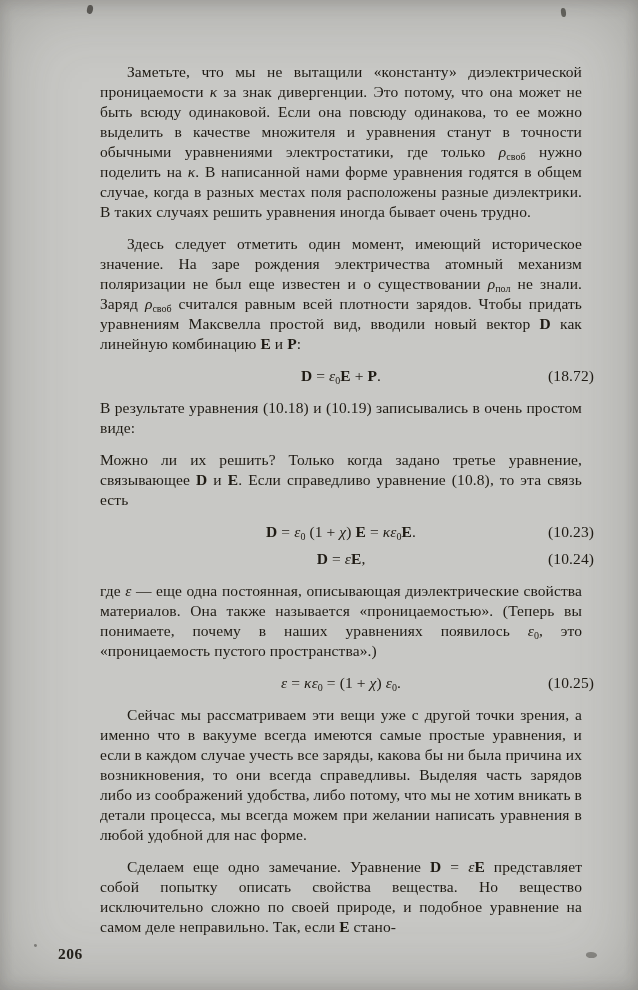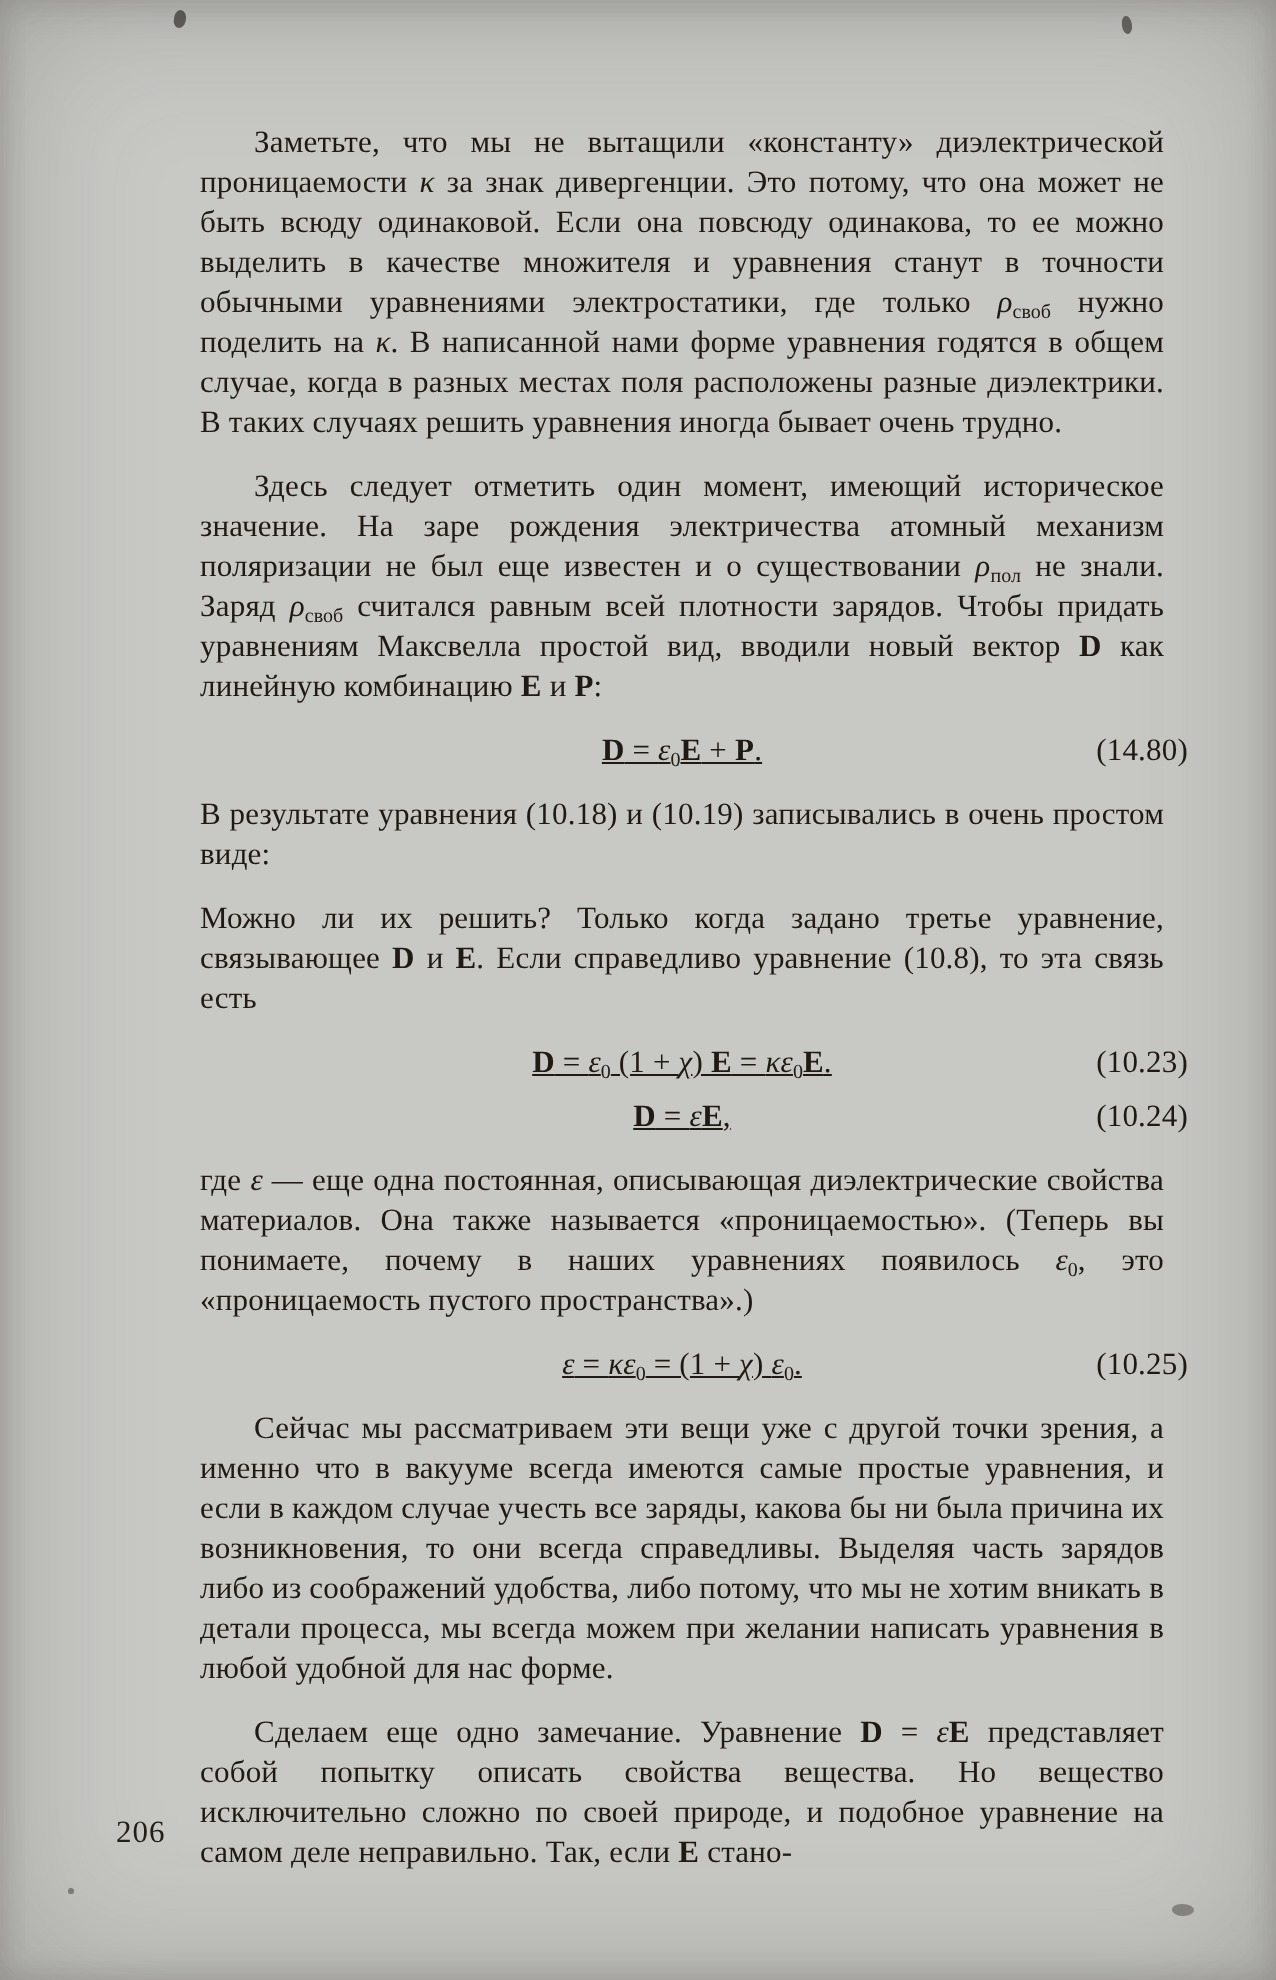--- a/index.html
+++ b/index.html
@@ -22,51 +22,50 @@
     letter-spacing: .1px;
   }
   .para { margin: 12px; }
   .para.indent { text-indent: 27px; }
   .equation {
     position: relative;
     margin: 7px 0 6px;
     text-align: center;
     line-height: 20px;
     white-space: nowrap;
-    text-decoration: underline;
   }
   .eq-label { position: absolute; right: 0; top: 0; font-style: normal; }
   .run-n { font-style: normal; }
   .run-i { font-style: italic; }
   .run-b { font-weight: bold; font-style: normal; }
   sub.run-sub { font-size: 10px; line-height: 0; vertical-align: -3px; font-style: normal; letter-spacing: 0; }
   .page-number {
-    position: absolute; left: 58px; top: 908px;
-    font-size: 15.5px; color: #23201a; letter-spacing: .5px;
+    position: absolute; left: 58px; top: 945px;
+    font-size: 15.5px; color: #23201a; letter-spacing: .5px; font-weight: bold;
   }
   .speck { position: absolute; background: #3c3a35; border-radius: 45% 55% 50% 50%; z-index: 6; }
   .speck.tl { left: 87px; top: 5px;  width: 6px;  height: 9px;  opacity: .75; transform: rotate(12deg); }
   .speck.tr { left: 561px; top: 8px; width: 5px;  height: 9px;  opacity: .7;  transform: rotate(-6deg); }
   .speck.br { left: 586px; top: 952px; width: 11px; height: 6px; opacity: .45; }
   .speck.bl { left: 34px; top: 944px; width: 3px; height: 3px; opacity: .5; }
 </style>
 </head>
 <body>
 
 <div class="vignette"></div>
 
 <div class="speck tl"></div>
 <div class="speck tr"></div>
 <div class="speck br"></div>
 <div class="speck bl"></div>
 
 <div class="text-column">
     <p class="para indent"><span class="run-n">Заметьте, что мы не вытащили «константу» диэлектрической проницаемости </span><span class="run-i">κ</span><span class="run-n"> за знак дивергенции. Это потому, что она может не быть всюду одинаковой. Если она повсюду одинакова, то ее можно выделить в качестве множителя и уравнения станут в точности обычными уравнениями электростатики, где только </span><span class="run-i">ρ</span><sub class="run-sub">своб</sub><span class="run-n"> нужно поделить на </span><span class="run-i">κ</span><span class="run-n">. В написанной нами форме уравнения годятся в общем случае, когда в разных местах поля расположены разные диэлектрики. В таких случаях решить уравнения иногда бывает очень трудно.</span></p>
     <p class="para indent"><span class="run-n">Здесь следует отметить один момент, имеющий историческое значение. На заре рождения электричества атомный механизм поляризации не был еще известен и о существовании </span><span class="run-i">ρ</span><sub class="run-sub">пол</sub><span class="run-n"> не знали. Заряд </span><span class="run-i">ρ</span><sub class="run-sub">своб</sub><span class="run-n"> считался равным всей плотности зарядов. Чтобы придать уравнениям Максвелла простой вид, вводили новый вектор </span><span class="run-b">D</span><span class="run-n"> как линейную комбинацию </span><span class="run-b">E</span><span class="run-n"> и </span><span class="run-b">P</span><span class="run-n">:</span></p>
-    <div class="equation"><span class="eq-body"><span class="run-b">D</span><span class="run-n"> = </span><span class="run-i">ε</span><sub class="run-sub">0</sub><span class="run-b">E</span><span class="run-n"> + </span><span class="run-b">P</span><span class="run-n">.</span></span><span class="eq-label">(14.80)</span></div>
+    <div class="equation"><span class="eq-body"><span class="run-b">D</span><span class="run-n"> = </span><span class="run-i">ε</span><sub class="run-sub">0</sub><span class="run-b">E</span><span class="run-n"> + </span><span class="run-b">P</span><span class="run-n">.</span></span><span class="eq-label">(18.72)</span></div>
     <p class="para"><span class="run-n">В результате уравнения (10.18) и (10.19) записывались в очень простом виде:</span></p>
     <p class="para"><span class="run-n">Можно ли их решить? Только когда задано третье уравнение, связывающее </span><span class="run-b">D</span><span class="run-n"> и </span><span class="run-b">E</span><span class="run-n">. Если справедливо уравнение (10.8), то эта связь есть</span></p>
     <div class="equation"><span class="eq-body"><span class="run-b">D</span><span class="run-n"> = </span><span class="run-i">ε</span><sub class="run-sub">0</sub><span class="run-n"> (1 + </span><span class="run-i">χ</span><span class="run-n">) </span><span class="run-b">E</span><span class="run-n"> = </span><span class="run-i">κε</span><sub class="run-sub">0</sub><span class="run-b">E</span><span class="run-n">.</span></span><span class="eq-label">(10.23)</span></div>
     <div class="equation"><span class="eq-body"><span class="run-b">D</span><span class="run-n"> = </span><span class="run-i">ε</span><span class="run-b">E</span><span class="run-n">,</span></span><span class="eq-label">(10.24)</span></div>
     <p class="para"><span class="run-n">где </span><span class="run-i">ε</span><span class="run-n"> — еще одна постоянная, описывающая диэлектрические свойства материалов. Она также называется «проницаемостью». (Теперь вы понимаете, почему в наших уравнениях появилось </span><span class="run-i">ε</span><sub class="run-sub">0</sub><span class="run-n">, это «проницаемость пустого пространства».)</span></p>
     <div class="equation"><span class="eq-body"><span class="run-i">ε</span><span class="run-n"> = </span><span class="run-i">κε</span><sub class="run-sub">0</sub><span class="run-n"> = (1 + </span><span class="run-i">χ</span><span class="run-n">) </span><span class="run-i">ε</span><sub class="run-sub">0</sub><span class="run-n">.</span></span><span class="eq-label">(10.25)</span></div>
     <p class="para indent"><span class="run-n">Сейчас мы рассматриваем эти вещи уже с другой точки зрения, а именно что в вакууме всегда имеются самые простые уравнения, и если в каждом случае учесть все заряды, какова бы ни была причина их возникновения, то они всегда справедливы. Выделяя часть зарядов либо из соображений удобства, либо потому, что мы не хотим вникать в детали процесса, мы всегда можем при желании написать уравнения в любой удобной для нас форме.</span></p>
     <p class="para indent"><span class="run-n">Сделаем еще одно замечание. Уравнение </span><span class="run-b">D</span><span class="run-n"> = </span><span class="run-i">ε</span><span class="run-b">E</span><span class="run-n"> представляет собой попытку описать свойства вещества. Но вещество исключительно сложно по своей природе, и подобное уравнение на самом деле неправильно. Так, если </span><span class="run-b">E</span><span class="run-n"> стано-</span></p>
   </div>
 

